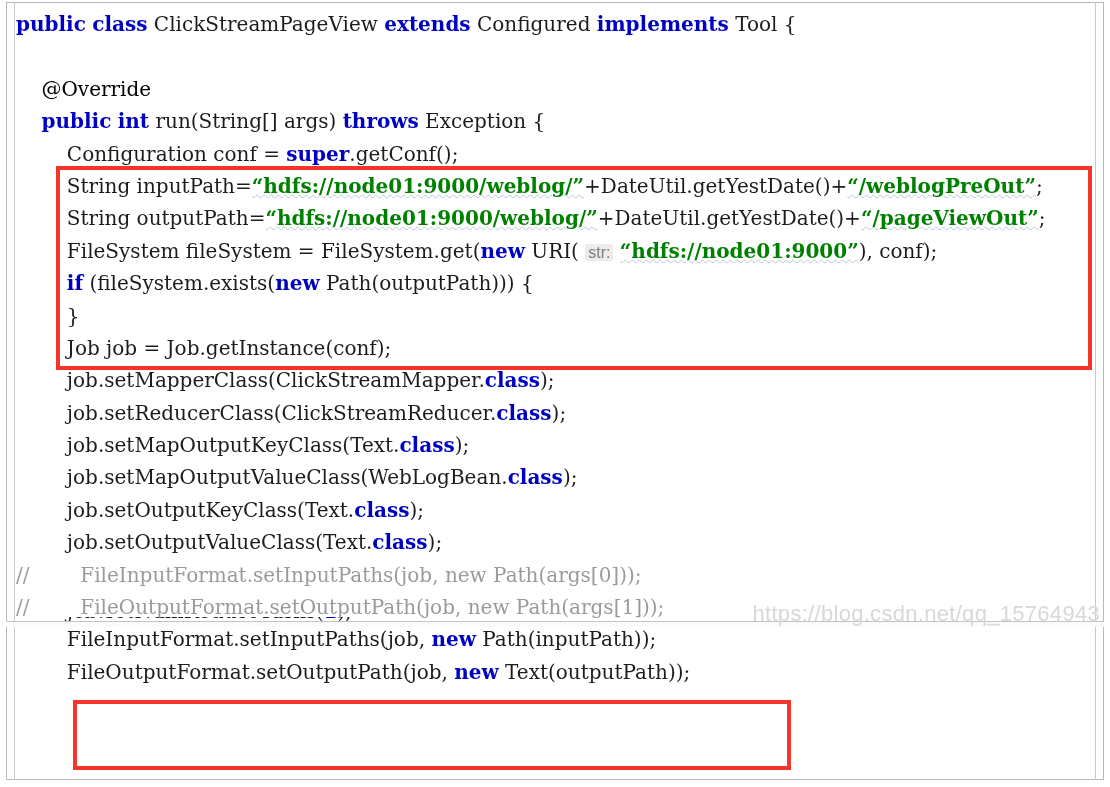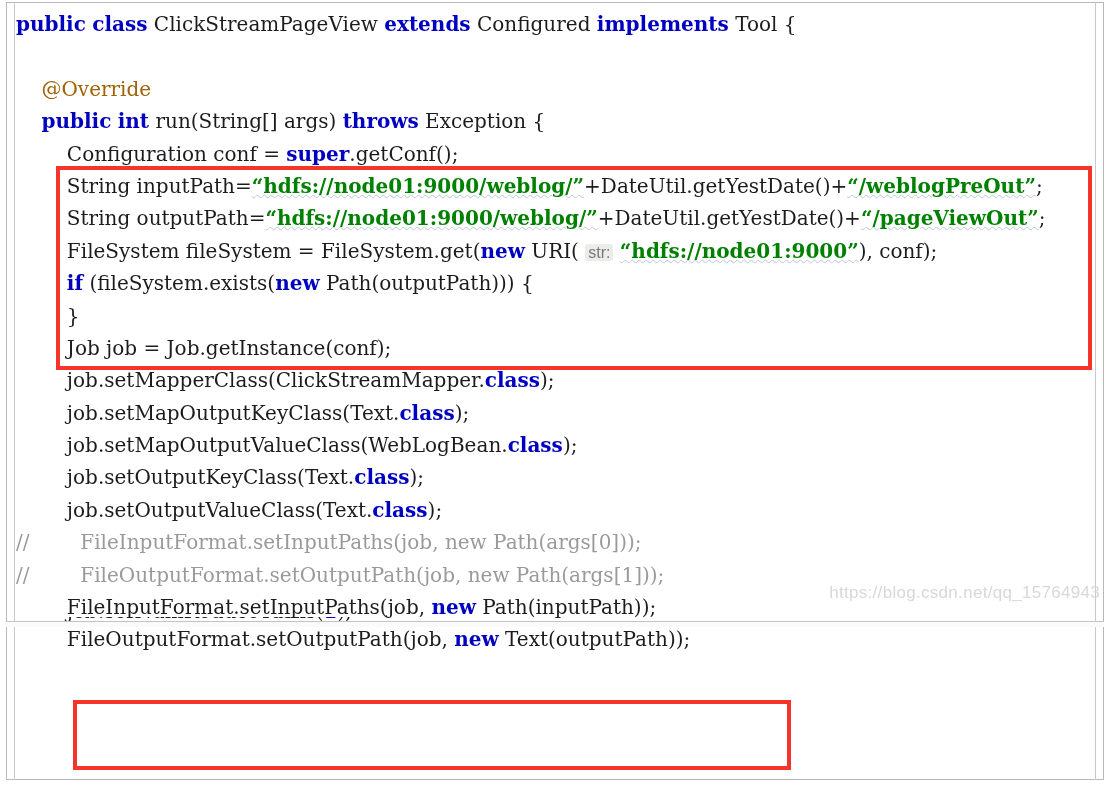--- a/index.html
+++ b/index.html
@@ -73,21 +73,21 @@
 
   
   .kw      { color: #0000c0; font-weight: bold; }
   .plain   { color: #1c1c1c; }
   .str-u   { color: #008000; font-weight: bold;
              text-decoration: underline;
              text-decoration-style: wavy;
              text-decoration-color: #b9c7d6;
              text-decoration-thickness: 1px; }
   .meth    { color: #1c1c1c; }
-  .anno    { color: #a16207; }
+  .anno    { color: #000000; }
   .cmt     { color: #9a9a9a; }
   .hint    { color: #7a7a7a; background: #ececeb; font-family: "Liberation Sans", sans-serif;
              font-size: 16px; font-style: normal; padding: 0 3px; border-radius: 2px; }
   .caret {
     display: inline-block;
     width: 2px;
     height: 24px;
     background: #000000;
     vertical-align: -5px;
     margin-left: 0px;
@@ -101,23 +101,23 @@
     pointer-events: none;
     background: transparent;
   }
   #redbox-top    { left: 56px;  top: 166px; width: 1036px; height: 204px; }
   #redbox-bottom { left: 73px;  top: 700px; width: 718px;  height: 70px;  }
 
   
   #watermark {
     position: absolute;
     right: 10px;
-    bottom: 24px;
+    bottom: 0;
     font-family: "Liberation Sans", sans-serif;
-    font-size: 17px;
+    font-size: 22px;
     color: #d8d8d8;
     letter-spacing: 0.3px;
     white-space: nowrap;
     pointer-events: none;
   }
 
   
   #clipped-row {
     position: absolute;
     left: 0;
@@ -154,20 +154,21 @@
       <div class="code-line"><span class="gutter-pad"></span><span>    </span><span class="anno">@Override</span></div>
       <div class="code-line"><span class="gutter-pad"></span><span>    </span><span class="kw">public</span><span class="plain"> </span><span class="kw">int</span><span class="plain"> run(String[] args) </span><span class="kw">throws</span><span class="plain"> Exception {</span></div>
       <div class="code-line"><span class="gutter-pad"></span><span>        </span><span class="plain">Configuration conf = </span><span class="kw">super</span><span class="plain">.getConf();</span></div>
       <div class="code-line"><span class="gutter-pad"></span><span>        </span><span class="plain">String inputPath=</span><span class="str-u">“hdfs://node01:9000/weblog/”</span><span class="plain">+DateUtil.</span><span class="meth">getYestDate</span><span class="plain">()+</span><span class="str-u">“/weblogPreOut”</span><span class="plain">;</span></div>
       <div class="code-line"><span class="gutter-pad"></span><span>        </span><span class="plain">String outputPath=</span><span class="str-u">“hdfs://node01:9000/weblog/”</span><span class="plain">+DateUtil.</span><span class="meth">getYestDate</span><span class="plain">()+</span><span class="str-u">“/pageViewOut”</span><span class="plain">;</span></div>
       <div class="code-line"><span class="gutter-pad"></span><span>        </span><span class="plain">FileSystem fileSystem = FileSystem.</span><span class="meth">get</span><span class="plain">(</span><span class="kw">new</span><span class="plain"> URI( </span><span class="hint">str:</span><span class="plain"> </span><span class="str-u">“hdfs://node01:9000”</span><span class="plain">), conf);</span></div>
       <div class="code-line"><span class="gutter-pad"></span><span>        </span><span class="kw">if</span><span class="plain"> (fileSystem.exists(</span><span class="kw">new</span><span class="plain"> Path(outputPath))) {</span></div>
       <div class="code-line"><span class="gutter-pad"></span><span>        </span><span class="plain">}</span></div>
       <div class="code-line"><span class="gutter-pad"></span><span>        </span><span class="plain">Job job = Job.</span><span class="meth">getInstance</span><span class="plain">(conf);</span></div>
       <div class="code-line"><span class="gutter-pad"></span><span>        </span><span class="plain">job.setMapperClass(ClickStreamMapper.</span><span class="kw">class</span><span class="plain">);</span></div>
+      <div class="code-line"><span class="gutter-pad"></span><span>        </span><span class="plain">job.setReducerClass(ClickStreamReducer.</span><span class="kw">class</span><span class="plain">);</span></div>
       <div class="code-line"><span class="gutter-pad"></span><span>        </span><span class="plain">job.setMapOutputKeyClass(Text.</span><span class="kw">class</span><span class="plain">);</span></div>
       <div class="code-line"><span class="gutter-pad"></span><span>        </span><span class="plain">job.setMapOutputValueClass(WebLogBean.</span><span class="kw">class</span><span class="plain">);</span></div>
       <div class="code-line"><span class="gutter-pad"></span><span>        </span><span class="plain">job.setOutputKeyClass(Text.</span><span class="kw">class</span><span class="plain">);</span></div>
       <div class="code-line"><span class="gutter-pad"></span><span>        </span><span class="plain">job.setOutputValueClass(Text.</span><span class="kw">class</span><span class="plain">);</span></div>
       <div class="code-line"><span class="gutter-pad"></span><span class="cmt">//        FileInputFormat.setInputPaths(job, new Path(args[0]));</span></div>
       <div class="code-line"><span class="gutter-pad"></span><span class="cmt">//        FileOutputFormat.setOutputPath(job, new Path(args[1]));</span></div>
       <div class="code-line"><span class="gutter-pad"></span><span>        </span><span class="plain">FileInputFormat.</span><span class="meth">setInputPaths</span><span class="plain">(job, </span><span class="kw">new</span><span class="plain"> Path(inputPath));</span></div>
       <div class="code-line"><span class="gutter-pad"></span><span>        </span><span class="plain">FileOutputFormat.</span><span class="meth">setOutputPath</span><span class="plain">(job, </span><span class="kw">new</span><span class="plain"> Text(outputPath));</span></div>
     </div>
 

